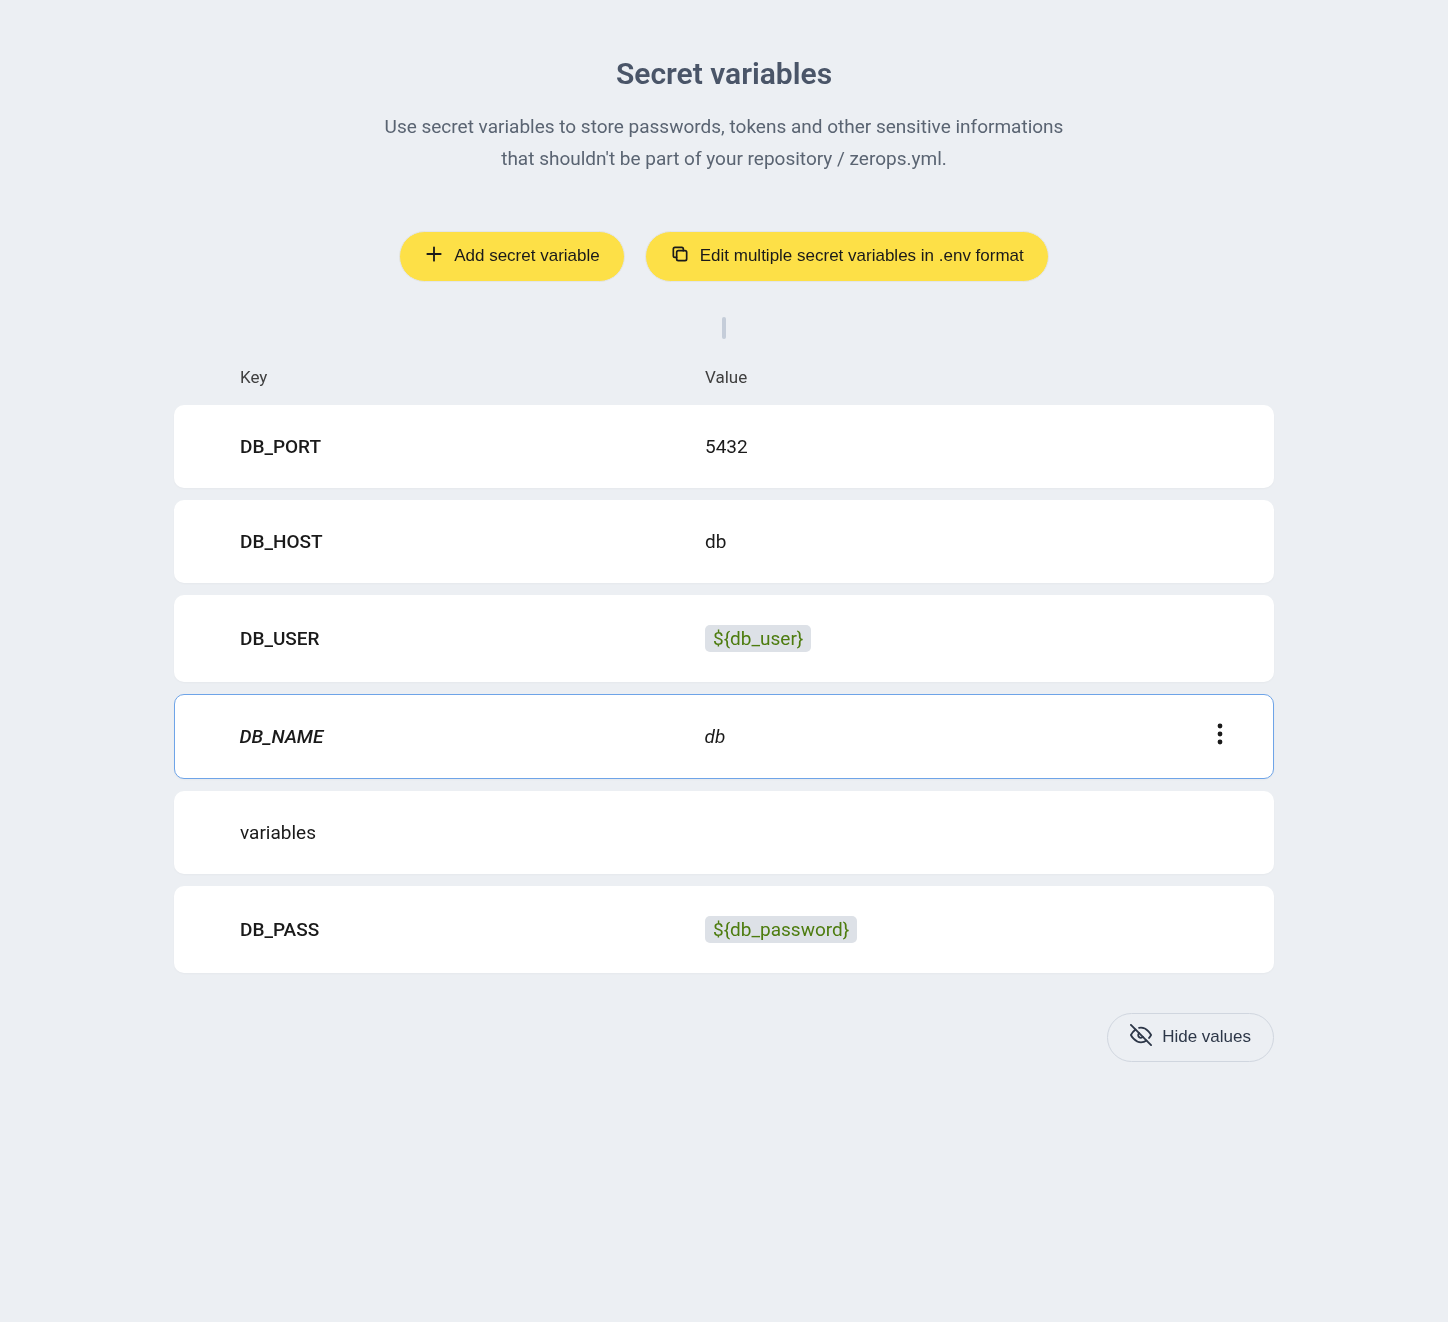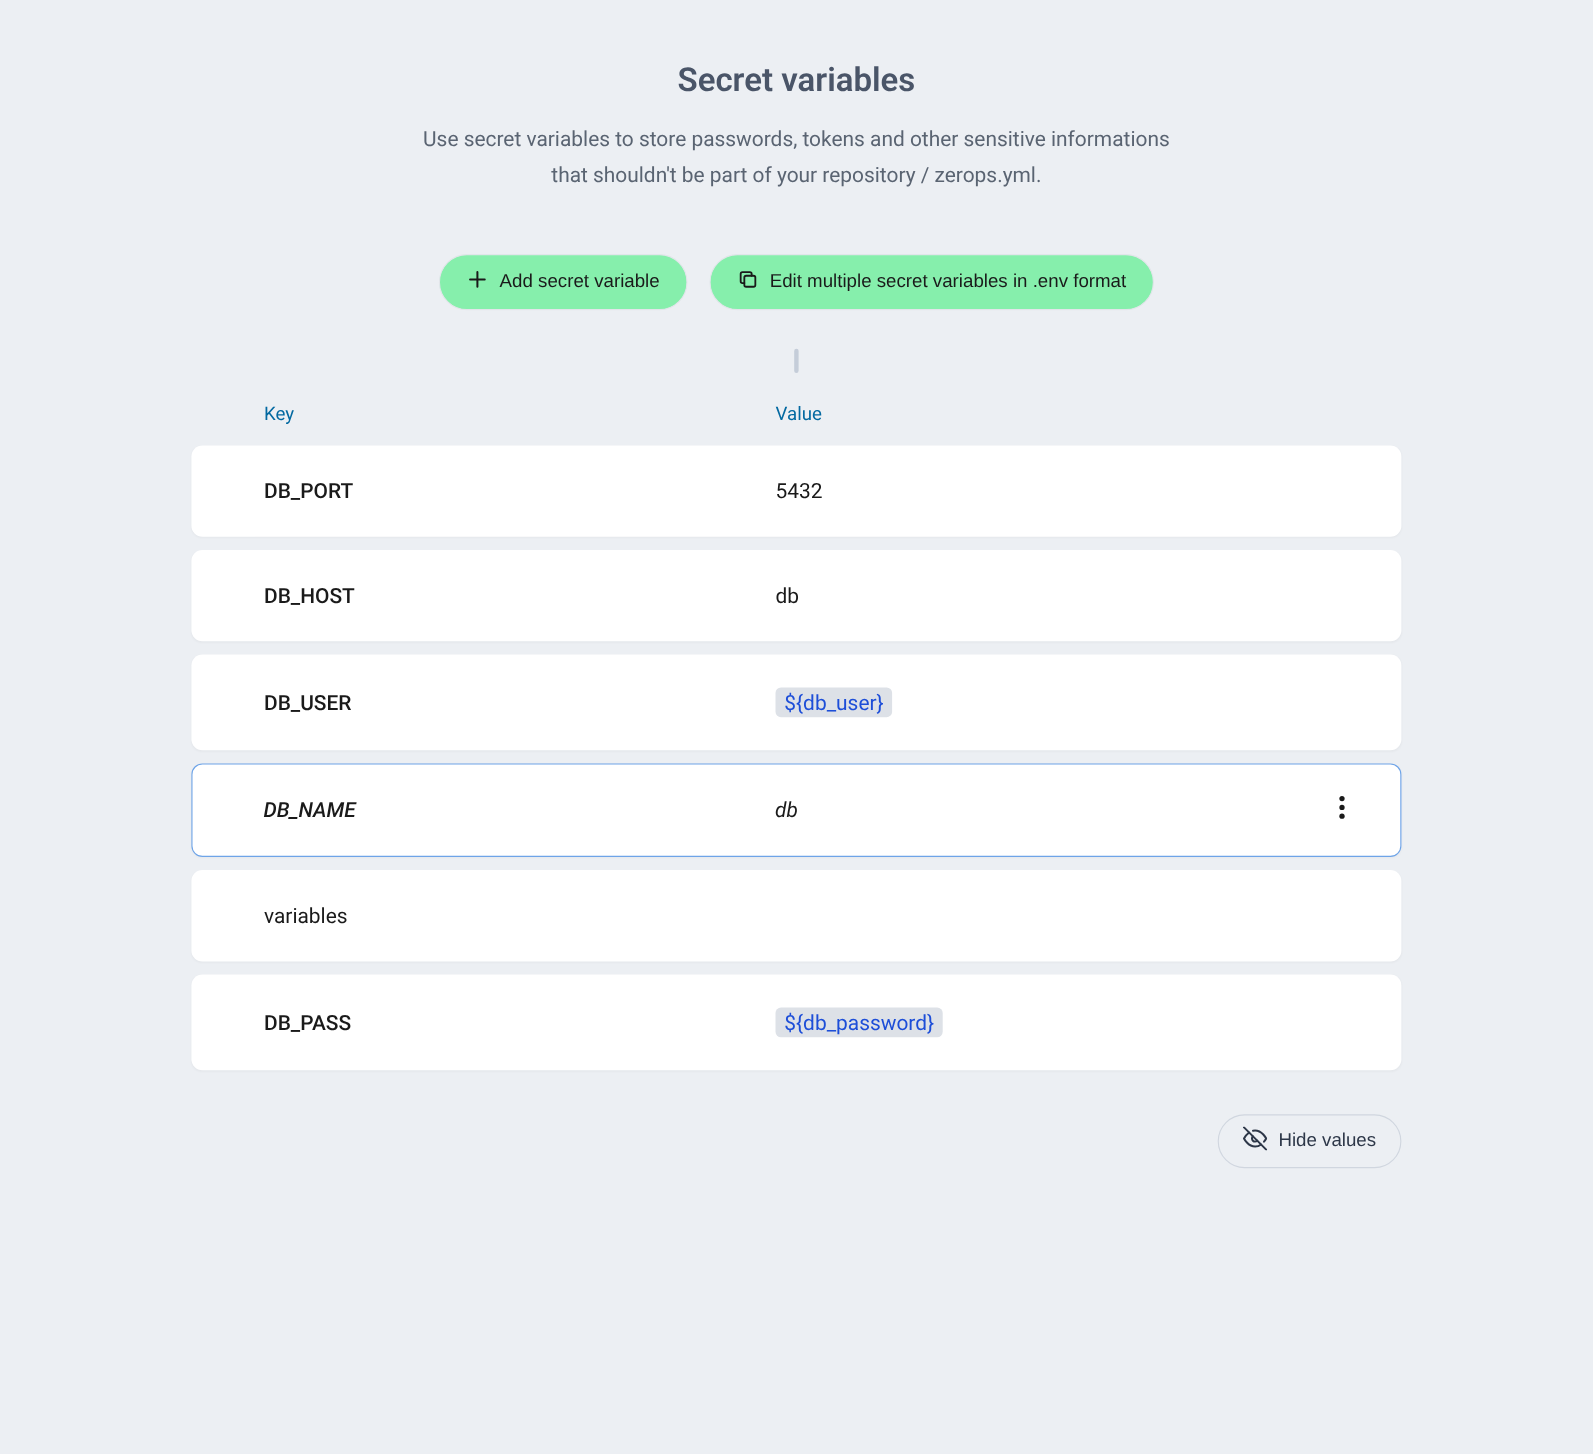--- a/index.html
+++ b/index.html
@@ -35,21 +35,21 @@
     .actions {
       display: flex;
       justify-content: center;
       gap: 20px;
       margin-bottom: 35px;
     }
     .btn {
       display: inline-flex;
       align-items: center;
       gap: 10px;
-      background: #86efac;
+      background: #fde047;
       border: 1px solid #e2e5ea;
       border-radius: 999px;
       padding: 12px 24px;
       font-size: 17px;
       font-weight: 500;
       color: #1a1a1a;
       cursor: pointer;
     }
     .btn svg {
       width: 20px;
@@ -62,21 +62,21 @@
       background: #c5cdd9;
       border-radius: 2px;
       margin: 0 auto 28px auto;
     }
     .table-header {
       display: flex;
       padding: 0 66px 18px 66px;
     }
     .th {
       font-size: 17px;
-      color: #0369a1;
+      color: #404040;
       font-weight: 400;
     }
     .th-key {
       width: 465px;
     }
     .rows {
       display: flex;
       flex-direction: column;
       gap: 12px;
     }
@@ -101,21 +101,21 @@
       color: #1a1a1a;
     }
     .cell-value {
       flex: 1;
       font-size: 19px;
       color: #1a1a1a;
     }
     .value-chip {
       display: inline-block;
       background: #dde1e7;
-      color: #1d4ed8;
+      color: #4d7c0f;
       padding: 2px 8px;
       border-radius: 5px;
       font-size: 19px;
     }
     .row-menu {
       width: 30px;
       display: flex;
       justify-content: center;
       align-items: center;
       cursor: pointer;

